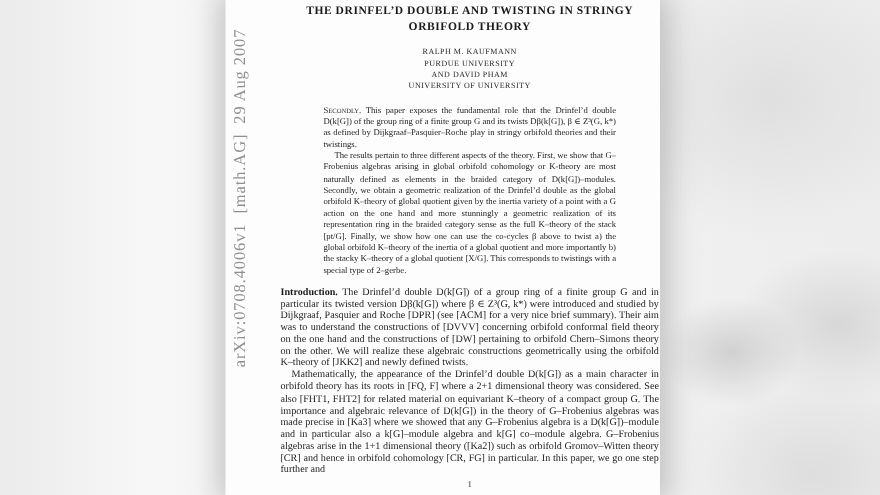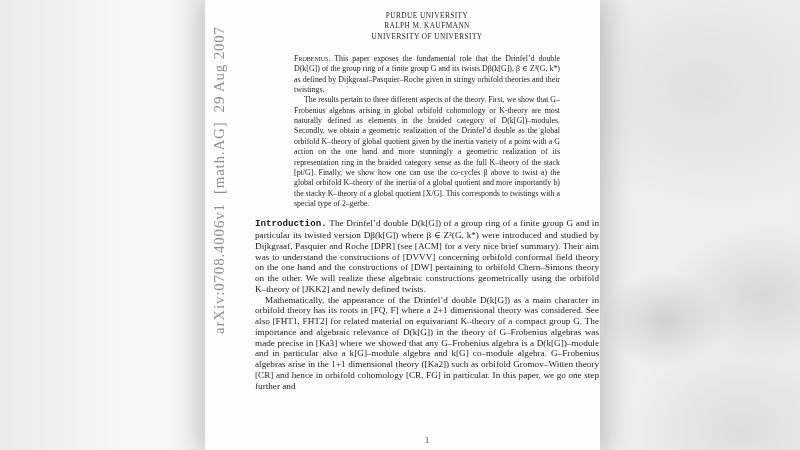--- a/index.html
+++ b/index.html
@@ -68,47 +68,52 @@
   .indent { text-indent: 10px; font-family: Liberation Serif, serif; }
   .bodytext {
     margin: 9px auto 0;
     width: 344px;
     font-size: 9.2px;
     line-height: 1.17;
     text-align: justify;
     color: #1c1c1c;
   }
   .bodytext p { margin: 0; }
-  .b { font-weight: bold; font-family: Liberation Mono, monospace; }
+  .b { font-weight: bold; }
   .pagenum {
     position: absolute;
     bottom: 5px; left: 50px;
     width: 344px;
     text-align: center;
     font-size: 8px;
     color: #333;
   }
 </style>
 </head>
 <body>
 
 <div class="stage">
   <div class="page">
 
     <div class="watermark">arXiv:0708.4006v1  [math.AG]  29 Aug 2007</div>
 
+    <h1 class="title">
+      <span>THE DRINFEL’D DOUBLE AND TWISTING IN STRINGY</span><br>
+      <span>ORBIFOLD THEORY</span>
+    </h1>
 
     <div class="authors">
+      <div>RALPH M. KAUFMANN</div>
       <div>PURDUE UNIVERSITY</div>
-      <div>RALPH M. KAUFMANN</div>
+      <div>AND DAVID PHAM</div>
       <div>UNIVERSITY OF UNIVERSITY</div>
     </div>
 
     <div class="abstract">
-      <p><span class="sc">Frobenius.</span> <span>This paper exposes the fundamental role that the Drinfel’d double D(k[G]) of the group ring of a finite group G and its twists Dβ(k[G]), β ∈ Z³(G, k*) as defined by Dijkgraaf–Pasquier–Roche given in stringy orbifold theories and their twistings.</span></p>
+      <p><span class="sc">Secondly.</span> <span>This paper exposes the fundamental role that the Drinfel’d double D(k[G]) of the group ring of a finite group G and its twists Dβ(k[G]), β ∈ Z³(G, k*) as defined by Dijkgraaf–Pasquier–Roche play in stringy orbifold theories and their twistings.</span></p>
       <p class="indent">The results pertain to three different aspects of the theory. First, we show that G–Frobenius algebras arising in global orbifold cohomology or K-theory are most naturally defined as elements in the braided category of D(k[G])–modules. Secondly, we obtain a geometric realization of the Drinfel’d double as the global orbifold K–theory of global quotient given by the inertia variety of a point with a G action on the one hand and more stunningly a geometric realization of its representation ring in the braided category sense as the full K–theory of the stack [pt/G]. Finally, we show how one can use the co-cycles β above to twist a) the global orbifold K–theory of the inertia of a global quotient and more importantly b) the stacky K–theory of a global quotient [X/G]. This corresponds to twistings with a special type of 2–gerbe.</p>
     </div>
 
     <div class="bodytext">
       <p><span class="b">Introduction.</span> <span>The Drinfel’d double D(k[G]) of a group ring of a finite group G and in particular its twisted version Dβ(k[G]) where β ∈ Z³(G, k*) were introduced and studied by Dijkgraaf, Pasquier and Roche [DPR] (see [ACM] for a very nice brief summary). Their aim was to understand the constructions of [DVVV] concerning orbifold conformal field theory on the one hand and the constructions of [DW] pertaining to orbifold Chern–Simons theory on the other. We will realize these algebraic constructions geometrically using the orbifold K–theory of [JKK2] and newly defined twists.</span></p>
       <p class="indent">Mathematically, the appearance of the Drinfel’d double D(k[G]) as a main character in orbifold theory has its roots in [FQ, F] where a 2+1 dimensional theory was considered. See also [FHT1, FHT2] for related material on equivariant K–theory of a compact group G. The importance and algebraic relevance of D(k[G]) in the theory of G–Frobenius algebras was made precise in [Ka3] where we showed that any G–Frobenius algebra is a D(k[G])–module and in particular also a k[G]–module algebra and k[G] co–module algebra. G–Frobenius algebras arise in the 1+1 dimensional theory ([Ka2]) such as orbifold Gromov–Witten theory [CR] and hence in orbifold cohomology [CR, FG] in particular. In this paper, we go one step further and</p>
     </div>
 
     <div class="pagenum">1</div>
   </div>

